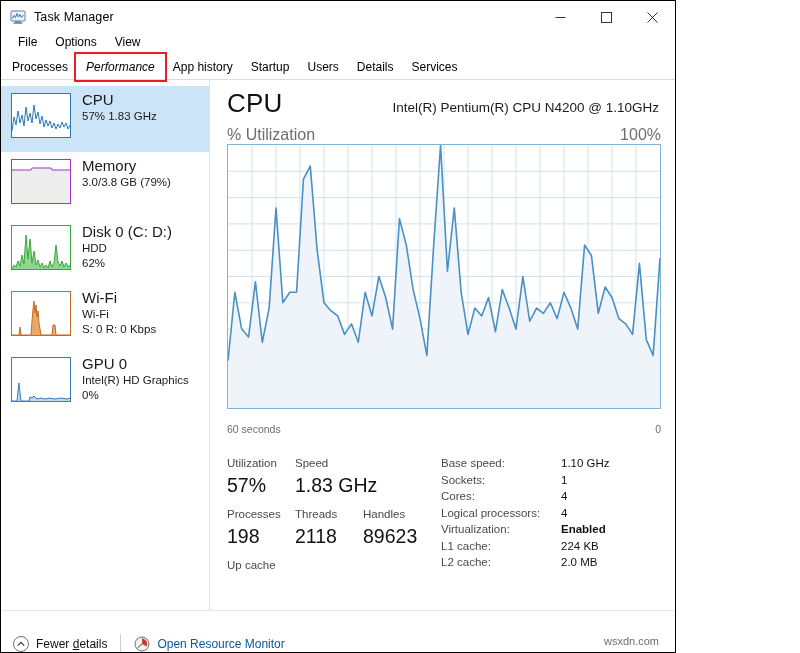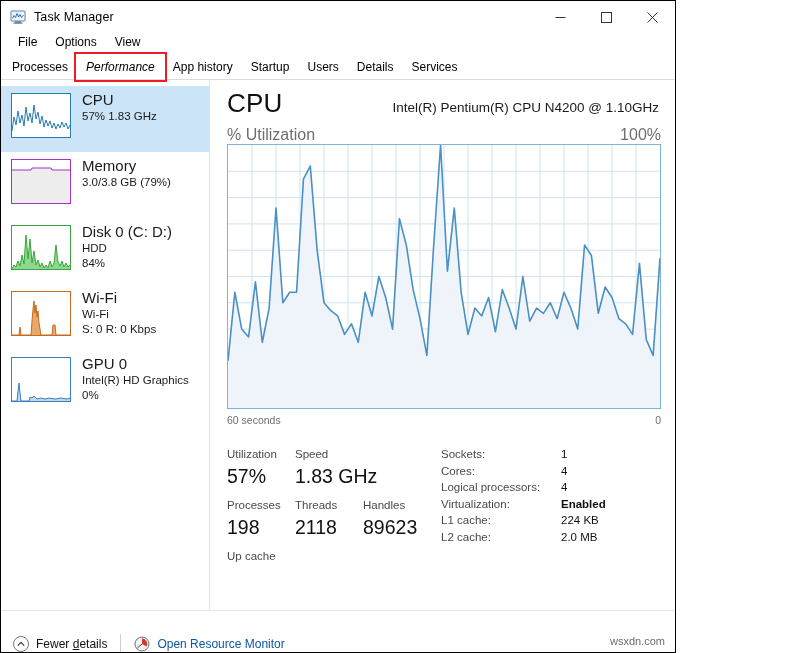--- a/index.html
+++ b/index.html
@@ -128,21 +128,21 @@
     position: relative;
     height: 265px;
     border: 1px solid #7fb4d8;
     background: #ffffff;
     overflow: hidden;
   }
   .chart-wrap svg { display: block; width: 100%; height: 100%; }
   .chart-foot {
     display: flex; justify-content: space-between;
     font-size: 10.5px; color: #6e6e6e;
-    margin-top: 5px;
+    margin-top: 14px;
   }
 
   
   .stats {
     display: flex; margin-top: 20px; gap: 0;
   }
   .stats-left { width: 206px; flex: 0 0 206px; }
   .stat-row { display: flex; }
   .stat-col { width: 68px; flex: 0 0 68px; }
   .stat-col.wide { width: 70px; flex: 0 0 70px; }
@@ -182,21 +182,21 @@
   }
   .divider {
     width: 1px; height: 18px; background: #cfcfcf; margin: 0 13px;
   }
   .orm {
     display: flex; align-items: center; gap: 7px;
     font-size: 12px; color: #0a57a4;
   }
   .orm-icon { width: 16px; height: 16px; }
   .watermark {
-    position: absolute; right: 10px; bottom: 5px;
+    position: absolute; right: 16px; bottom: 5px;
     font-size: 11px; color: #6d6d6d;
   }
 </style>
 </head>
 <body>
 
 <div id="app">
 
   <div class="titlebar">
     <div class="tb-icon">
@@ -282,21 +282,21 @@
         <div class="thumb">
           <svg viewBox="0 0 60 45" preserveAspectRatio="none">
             <rect x="0.5" y="0.5" width="59" height="44" fill="#ffffff" stroke="#39a73c" stroke-width="1"></rect>
             <path d="M1,44 L3,40 L5,42 L7,36 L9,41 L11,30 L13,39 L15,10 L17,34 L19,14 L21,38 L23,26 L25,40 L27,35 L29,42 L31,38 L33,43 L35,40 L37,43 L39,36 L41,42 L43,38 L45,20 L47,37 L49,41 L51,36 L53,42 L55,38 L57,42 L59,40 L59,44 Z" fill="#8fd68f"></path>
             <polyline points="1,44 3,40 5,42 7,36 9,41 11,30 13,39 15,10 17,34 19,14 21,38 23,26 25,40 27,35 29,42 31,38 33,43 35,40 37,43 39,36 41,42 43,38 45,20 47,37 49,41 51,36 53,42 55,38 57,42 59,40" fill="none" stroke="#39a73c" stroke-width="1"></polyline>
           </svg>
         </div>
         <div class="side-text">
           <div class="side-title">Disk 0 (C: D:)</div>
           <div class="side-sub">HDD</div>
-          <div class="side-sub">84%</div>
+          <div class="side-sub">62%</div>
         </div>
       </div>
 
       <div class="side-item">
         <div class="thumb">
           <svg viewBox="0 0 60 45" preserveAspectRatio="none">
             <rect x="0.5" y="0.5" width="59" height="44" fill="#ffffff" stroke="#c56b22" stroke-width="1"></rect>
             <path d="M1,44 L8,44 L9,36 L10,44 L20,44 L21,30 L22,18 L23,10 L24,22 L25,14 L26,26 L27,20 L28,32 L29,38 L30,44 L41,44 L42,34 L44,34 L45,44 L59,44 Z" fill="#e8a96b"></path>
             <polyline points="1,44 8,44 9,36 10,44 20,44 21,30 22,18 23,10 24,22 25,14 26,26 27,20 28,32 29,38 30,44 41,44 42,34 44,34 45,44 59,44" fill="none" stroke="#c56b22" stroke-width="1"></polyline>
           </svg>
@@ -406,20 +406,24 @@
           <div class="stat-gap"></div>
           <div class="stat-row">
             <div>
               <div class="stat-lbl">Up cache</div>
             </div>
           </div>
         </div>
 
         <div class="stats-right">
           <div class="spec-row">
+            <div class="spec-lbl">Base speed:</div>
+            <div class="spec-val">1.10 GHz</div>
+          </div>
+          <div class="spec-row">
             <div class="spec-lbl">Sockets:</div>
             <div class="spec-val">1</div>
           </div>
           <div class="spec-row">
             <div class="spec-lbl">Cores:</div>
             <div class="spec-val">4</div>
           </div>
           <div class="spec-row">
             <div class="spec-lbl">Logical processors:</div>
             <div class="spec-val">4</div>

